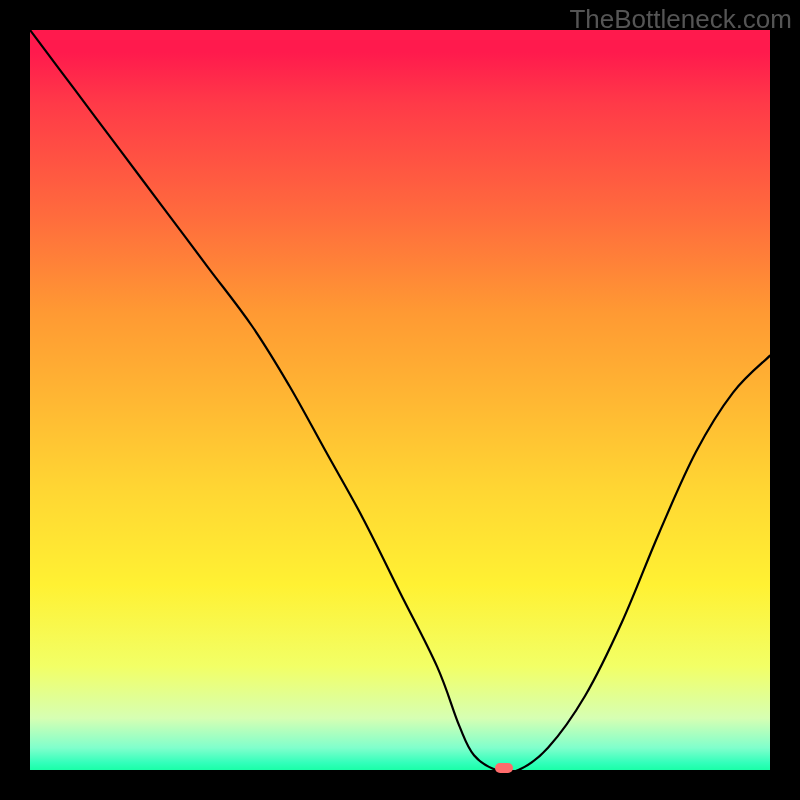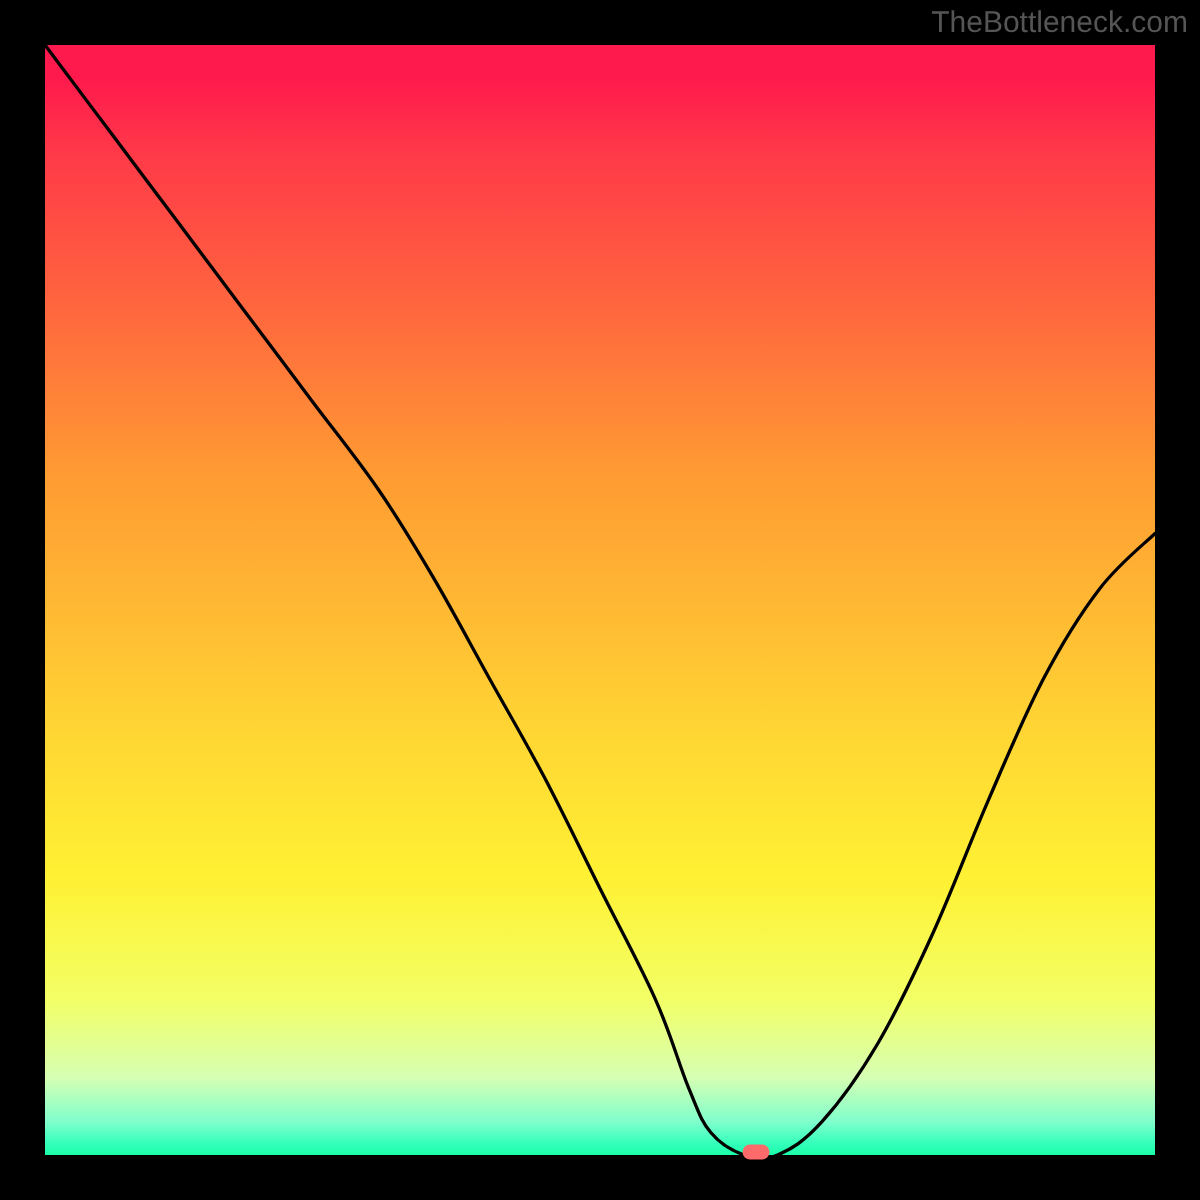--- a/index.html
+++ b/index.html
@@ -13,21 +13,21 @@
   .container {
     position: relative;
     width: 800px;
     height: 800px;
   }
   .watermark {
     position: absolute;
     top: 4px;
     right: 8px;
     color: #555;
-    font-size: 20px;
+    font-size: 26px;
     font-weight: 500;
     z-index: 10;
     pointer-events: none;
   }
   .plot-outer {
     position: absolute;
     left: 0;
     top: 0;
     width: 800px;
     height: 800px;

